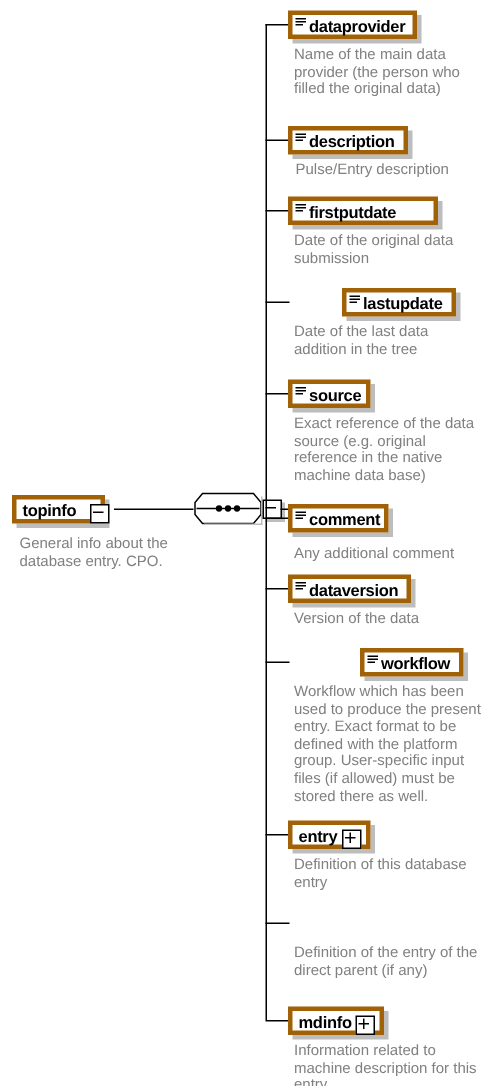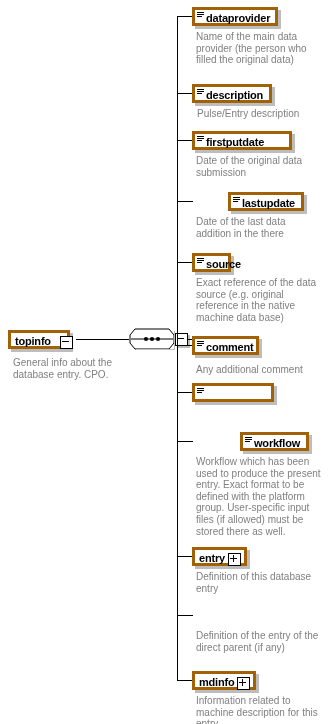--- a/index.html
+++ b/index.html
@@ -233,24 +233,24 @@
   <div class="node" style="left:192px; top:192px;margin-left:36px;">
     <div class="node-box" style="width:76px;">
       <span class="hamburger-icon">
           <i></i>
           <i></i>
           <i></i>
         </span>
       <span class="node-label has-icon">lastupdate</span>
     </div>
   </div>
-  <div class="desc" style="left:196px; top:216px; width:120px;">Date of the last data addition in the there</div>
+  <div class="desc" style="left:196px; top:216px; width:120px;">Date of the last data addition in the tree</div>
 
   <div class="node" style="left:192px; top:253px;">
-    <div class="node-box" style="width:39px;">
+    <div class="node-box" style="width:55px;">
       <span class="hamburger-icon">
           <i></i>
           <i></i>
           <i></i>
         </span>
       <span class="node-label has-icon">source</span>
     </div>
   </div>
   <div class="desc" style="left:196px; top:277px; width:122px;">Exact reference of the data source (e.g. original reference in the native machine data base)</div>
 
@@ -266,22 +266,24 @@
   </div>
   <div class="desc" style="left:196px; top:364px; width:125px;">Any additional comment</div>
 
   <div class="node" style="left:192px; top:383px;">
     <div class="node-box" style="width:82px;">
       <span class="hamburger-icon">
           <i></i>
           <i></i>
           <i></i>
         </span>
-    </div>
-  </div>
+      <span class="node-label has-icon">dataversion</span>
+    </div>
+  </div>
+  <div class="desc" style="left:196px; top:407px; width:120px;">Version of the data</div>
 
   <div class="node" style="left:192px; top:432px;margin-left:48px;">
     <div class="node-box" style="width:69px;">
       <span class="hamburger-icon">
           <i></i>
           <i></i>
           <i></i>
         </span>
       <span class="node-label has-icon">workflow</span>
     </div>

